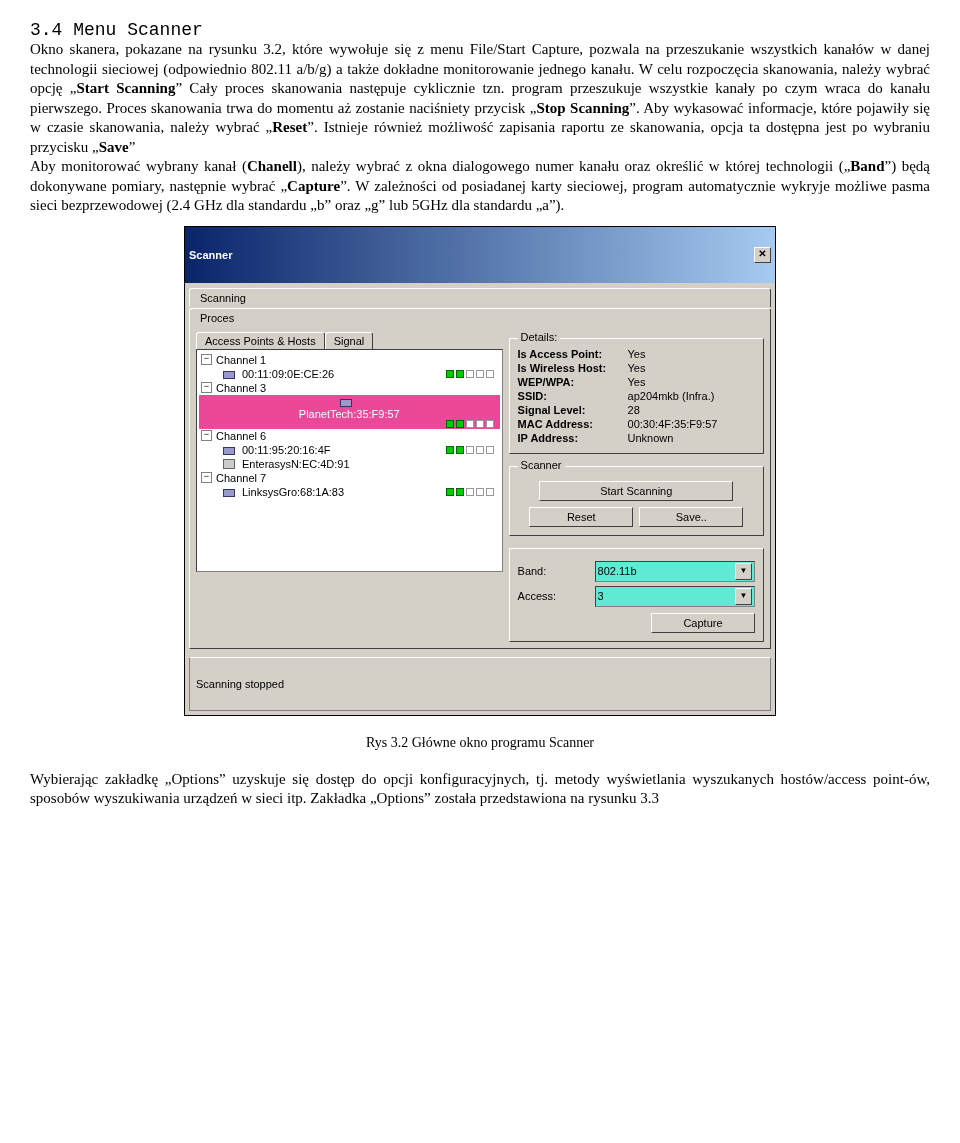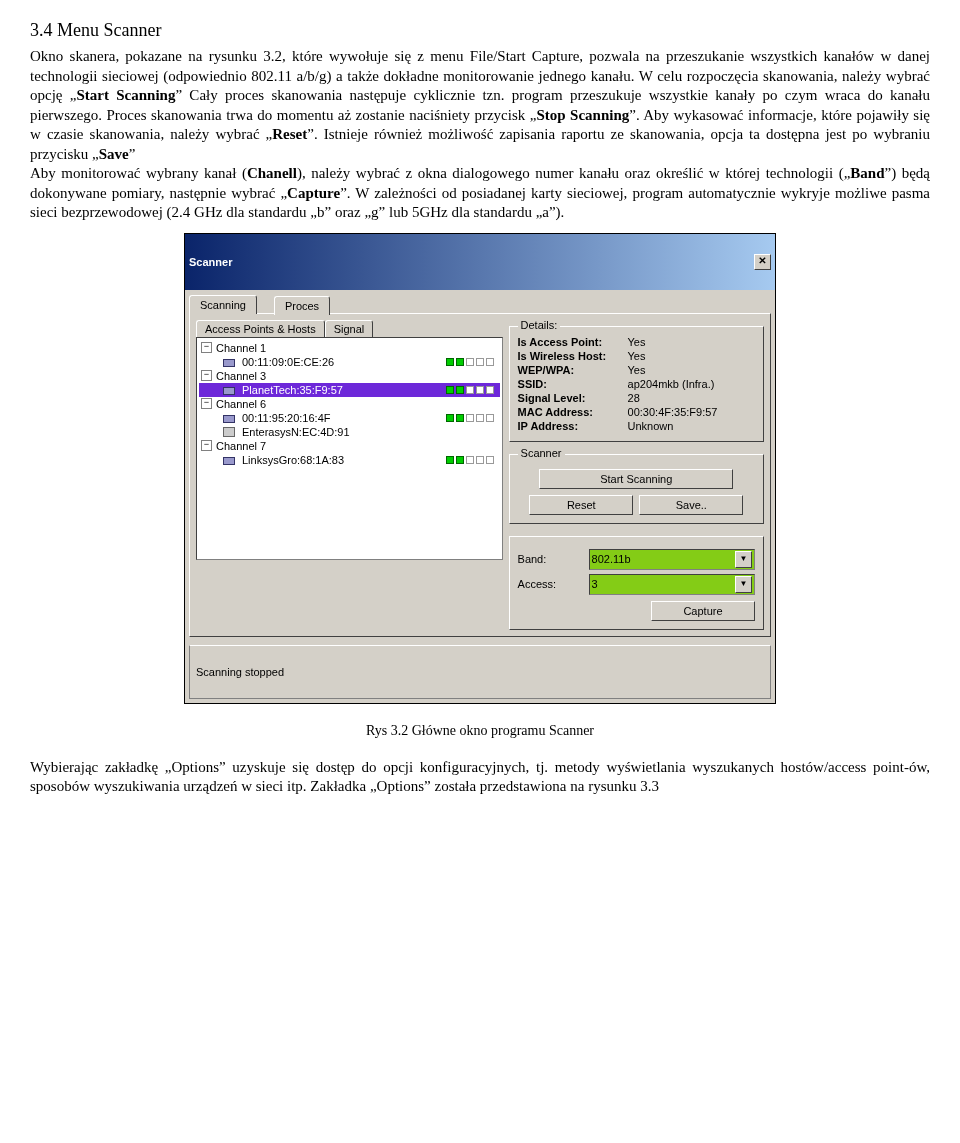--- a/index.html
+++ b/index.html
@@ -3,21 +3,21 @@
 <meta charset="utf-8">
 <style>
   body {
     font-family: "Times New Roman", serif;
     font-size: 15px;
     margin: 20px 30px;
     color: #000;
     background: #fff;
     width: 900px;
   }
-  .heading { font-size: 18px; font-family: Liberation Serif, serif; margin-bottom: 6px; }
+  .heading { font-size: 18px; font-family: Liberation Mono, monospace; }
   .para { text-align: justify; line-height: 1.3; margin-bottom: 10px; }
   .bold { font-weight: bold; }
   .scanner-window {
     width: 590px;
     margin: 10px auto;
     font-family: Tahoma, sans-serif;
     font-size: 11px;
     border: 1px solid #000;
     background: #d4d0c8;
   }
@@ -42,21 +42,22 @@
     font-family: Arial;
     font-size: 10px;
     line-height: 12px;
     font-weight: bold;
   }
   .tabs-outer {
     padding: 4px;
   }
   .tab-strip {
     display: flex;
-    gap: 17px;
+    gap: 0;
+    flex-direction: column;
   }
   .tab {
     background: #d4d0c8;
     border: 1px solid #808080;
     border-bottom: none;
     padding: 3px 10px;
     border-radius: 3px 3px 0 0;
     position: relative;
     top: 1px;
   }
@@ -135,22 +136,23 @@
   }
   .tree-row .label { flex: 0 0 auto; }
   .tree-row .sig {
     margin-left: auto; margin-right: 4px;
     display:flex; gap:2px;
   }
   .sig .dot { width:6px; height:6px; border:1px solid #060; }
   .sig .dot.on { background:#0c0; }
   .sig .dot.off { background:#fff; border-color:#999;}
   .tree-row.selected {
-    background: #6d28d9;
+    background: #ec4899;
     color: #fff;
+    flex-direction: column;
   }
   .group {
     border: 1px solid #808080;
     border-top-color:#fff;
     border-left-color:#fff;
     border-right-color:#404040;
     border-bottom-color:#404040;
     padding: 8px 8px 8px 8px;
     position: relative;
     margin-top: 6px;
@@ -170,24 +172,24 @@
     border-bottom-color:#404040;
     background:#d4d0c8;
     padding: 3px 6px;
     text-align:center;
     min-width: 90px;
   }
   .btn-row{ display:flex; gap:6px; justify-content:center; margin-top:6px;}
   .helptext{
     font-size:11px; line-height:1.3; padding:2px;
   }
-  .field-row{ display:flex; align-items:center; gap:16px; margin:4px 0;}
+  .field-row{ display:flex; align-items:center; gap:22px; margin:4px 0;}
   .field-row label{ width:55px;}
   .select{
-    flex:1; background:#84cc16; border:1px solid #808080;
+    flex:1; background:#5eead4; border:1px solid #808080;
     border-top-color:#404040; border-left-color:#404040;
     padding:1px 2px; display:flex; justify-content:space-between; align-items:center;
   }
   .select .arrow{
     width:15px; height:15px; background:#d4d0c8;
     border:1px solid #fff; border-right-color:#404040; border-bottom-color:#404040;
     text-align:center; font-size:8px; line-height:13px;
   }
   .statusbar{
     border-top:1px solid #fff;

